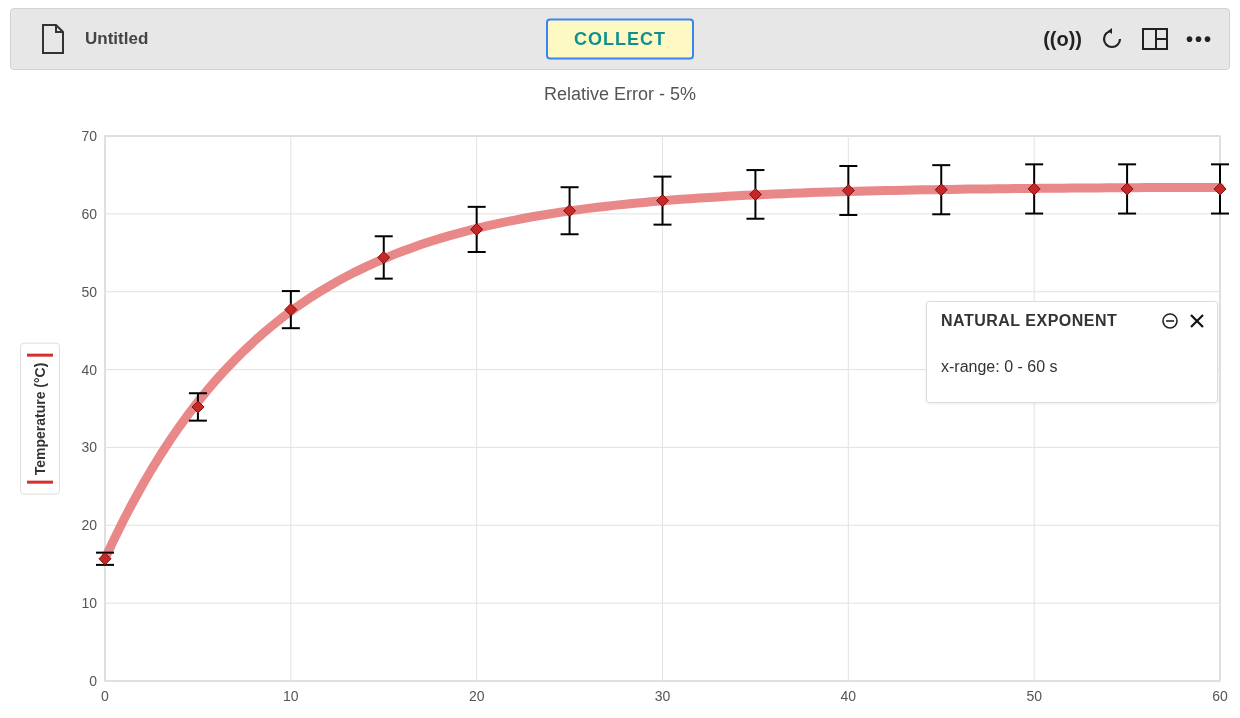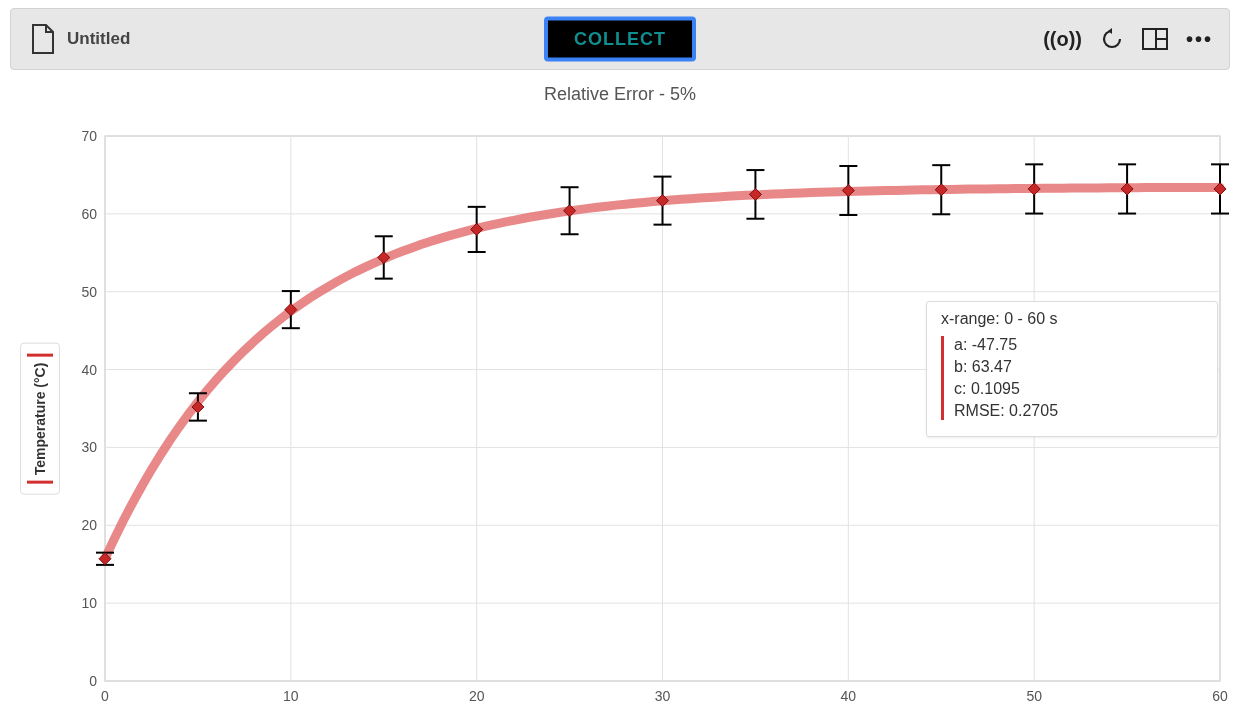--- a/index.html
+++ b/index.html
@@ -19,36 +19,36 @@
     margin: 8px 10px 0 10px;
     background: #e7e7e7;
     border: 1px solid #d2d2d2;
     border-radius: 4px;
     display: flex;
     align-items: center;
   }
   .file-group {
     display: flex;
     align-items: center;
-    gap: 12px;
-    padding-left: 20px;
+    gap: 20px;
+    padding-left: 30px;
   }
   .file-icon svg { display: block; }
   .file-title {
     font-size: 17px;
     font-weight: 700;
     color: #444;
   }
   .collect-btn {
     position: absolute;
     left: 50%;
     top: 50%;
     transform: translate(-50%, -50%);
-    background: #000000;
-    border: 4px solid #3b82f6;
+    background: #fef9c3;
+    border: 2px solid #3b82f6;
     border-radius: 4px;
     padding: 8px 26px;
     font-size: 18px;
     font-weight: 800;
     letter-spacing: 1px;
     color: #0f8f8f;
     cursor: pointer;
     text-align: center;
   }
   .right-tools {
@@ -123,21 +123,21 @@
     align-items: center;
     padding: 10px 12px 8px 14px;
     font-weight: 800;
     letter-spacing: 0.5px;
     cursor: move;
   }
   .fit-head .spacer { flex: 1; }
   .fit-head .ctrl { margin-left: 10px; cursor: pointer; font-weight: 400; color: #111; }
   .fit-head .ctrl svg { display: block; }
   .fit-body { padding: 6px 14px 12px 14px; }
-  .fit-line { margin: 2px 0; }
+  .fit-line { margin: 14px 0; }
   .fit-params {
     margin-top: 8px;
     padding-left: 10px;
     border-left: 3px solid #d32f2f;
   }
   .fit-params .fit-line { margin: 4px 0; }
 
   
   .xtick text { font-size: 14px; fill: #555; text-anchor: middle; }
   .ytick text { font-size: 14px; fill: #555; text-anchor: end; }
@@ -298,24 +298,34 @@
       <line x1="1108.0833333333333" y1="38.340000000000025" x2="1126.0833333333333" y2="38.340000000000025" stroke="#000" stroke-width="2"></line>
       <line x1="1108.0833333333333" y1="87.54571428571433" x2="1126.0833333333333" y2="87.54571428571433" stroke="#000" stroke-width="2"></line>
       <path d="M 1117.0833333333333 56.942857142857115 L 1123.0833333333333 62.942857142857115 L 1117.0833333333333 68.94285714285712 L 1111.0833333333333 62.942857142857115 Z" fill="#c62828" stroke="#7b1010" stroke-width="1"></path>
       <line x1="1210" y1="38.340000000000025" x2="1210" y2="87.54571428571433" stroke="#000" stroke-width="2"></line>
       <line x1="1201" y1="38.340000000000025" x2="1219" y2="38.340000000000025" stroke="#000" stroke-width="2"></line>
       <line x1="1201" y1="87.54571428571433" x2="1219" y2="87.54571428571433" stroke="#000" stroke-width="2"></line>
       <path d="M 1210 56.942857142857115 L 1216 62.942857142857115 L 1210 68.94285714285712 L 1204 62.942857142857115 Z" fill="#c62828" stroke="#7b1010" stroke-width="1"></path>
     </svg>
 
   <div class="fit-panel">
+    <div class="fit-head">
+      <span>NATURAL EXPONENT</span>
+      <span class="spacer"></span>
+      <span class="ctrl">
+        <svg width="18" height="18" viewBox="0 0 18 18">
+            <circle cx="9" cy="9" r="7" fill="none" stroke="#222" stroke-width="1.6"></circle>
+            <line x1="5" y1="9" x2="13" y2="9" stroke="#222" stroke-width="1.6"></line>
+          </svg>
+      </span>
+      <span class="ctrl">
+        <svg width="16" height="16" viewBox="0 0 16 16">
+            <line x1="2" y1="2" x2="14" y2="14" stroke="#111" stroke-width="2.2"></line>
+            <line x1="14" y1="2" x2="2" y2="14" stroke="#111" stroke-width="2.2"></line>
+          </svg>
+      </span>
+    </div>
     <div class="fit-body">
       <div class="fit-line">x-range: 0 - 60 s</div>
-      <div class="fit-params">
-        <div class="fit-line">a: -47.75</div>
-        <div class="fit-line">b: 63.47</div>
-        <div class="fit-line">c: 0.1095</div>
-        <div class="fit-line">RMSE: 0.2705</div>
-      </div>
     </div>
   </div>
 
 </div>
 
 </body></html>

